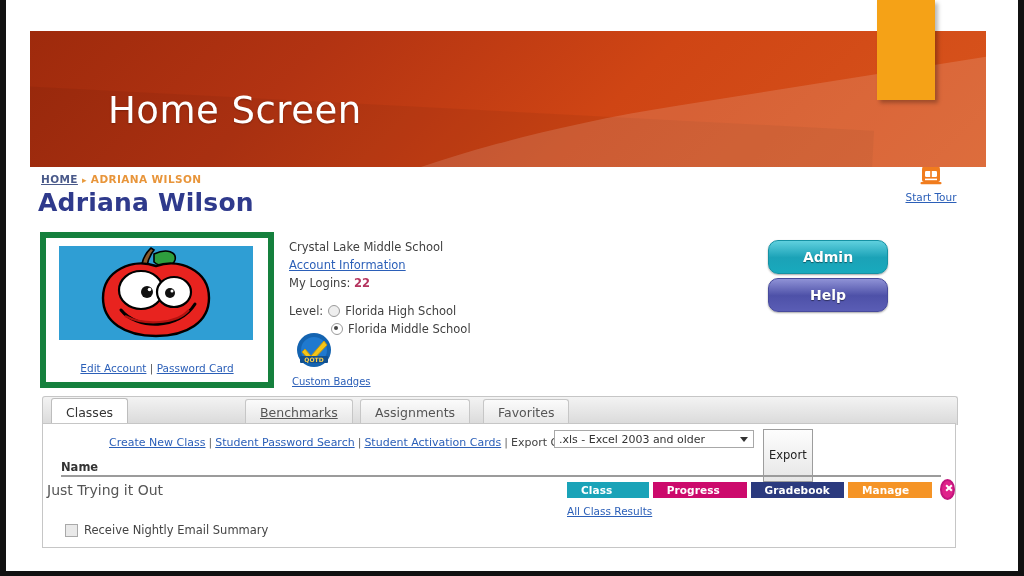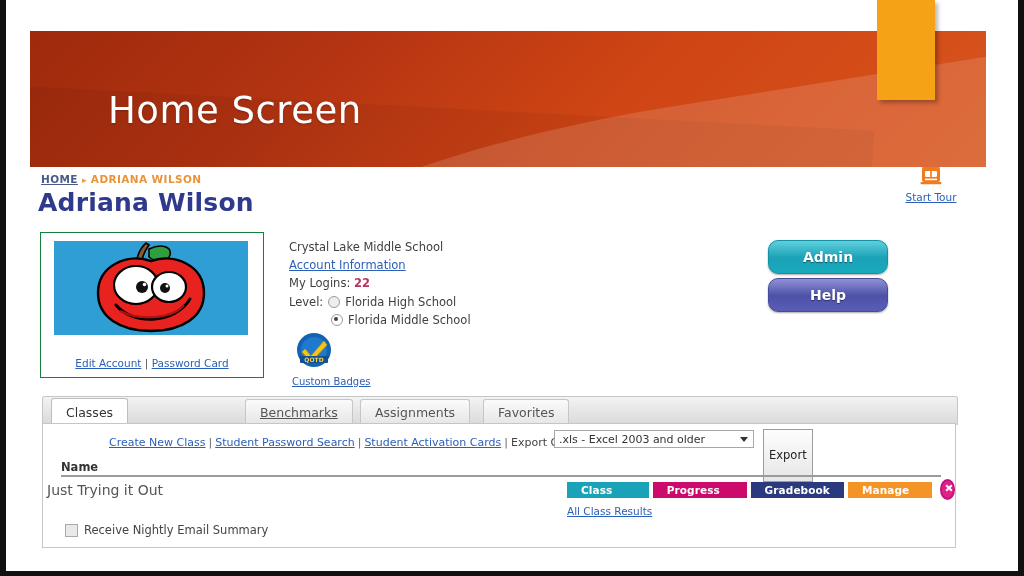--- a/index.html
+++ b/index.html
@@ -54,32 +54,32 @@
   }
 
   
   .start-tour{position:absolute;left:900px;top:167px;width:62px;text-align:center;}
   .bus-icon{display:block;margin:0 auto 1px;}
   .start-tour a{font-size:10.5px;color:#2b5fb8;text-decoration:underline;}
 
   
   .avatar-card{
     position:absolute;left:40px;top:232px;width:222px;height:144px;
-    background:#fff;border:1px solid #15803d;
+    background:#fff;border:6px solid #15803d;
   }
   .avatar-img{position:absolute;left:13px;top:8px;width:194px;height:94px;background:#2f9ed4;overflow:hidden;}
   .avatar-links{position:absolute;left:0;right:0;top:124px;text-align:center;font-size:10.5px;color:#555;}
   .avatar-links a{color:#2b5fb8;text-decoration:underline;}
 
   
   .info{position:absolute;left:289px;top:238px;font-size:11.5px;color:#3f3f3f;line-height:18px;}
   .info a{color:#2b5fb8;text-decoration:underline;}
   .logins-num{color:#b5355f;font-weight:bold;}
   .level-row{display:flex;align-items:center;gap:5px;}
-  .level-rows{margin-top:1px;}
+  .level-rows{margin-top:10px;}
   .radio{
     width:10px;height:10px;border-radius:50%;border:1px solid #9a9a9a;
     background:#eee;display:inline-block;position:relative;flex:none;
   }
   .radio.on{background:#fff;}
   .radio.on::after{content:"";position:absolute;left:2px;top:2px;width:4px;height:4px;border-radius:50%;background:#444;}
   .level-indent{margin-left:42px;}
 
   .badge-block{position:absolute;left:292px;top:332px;}
   .badge-label{margin-top:2px;font-size:10px;}

